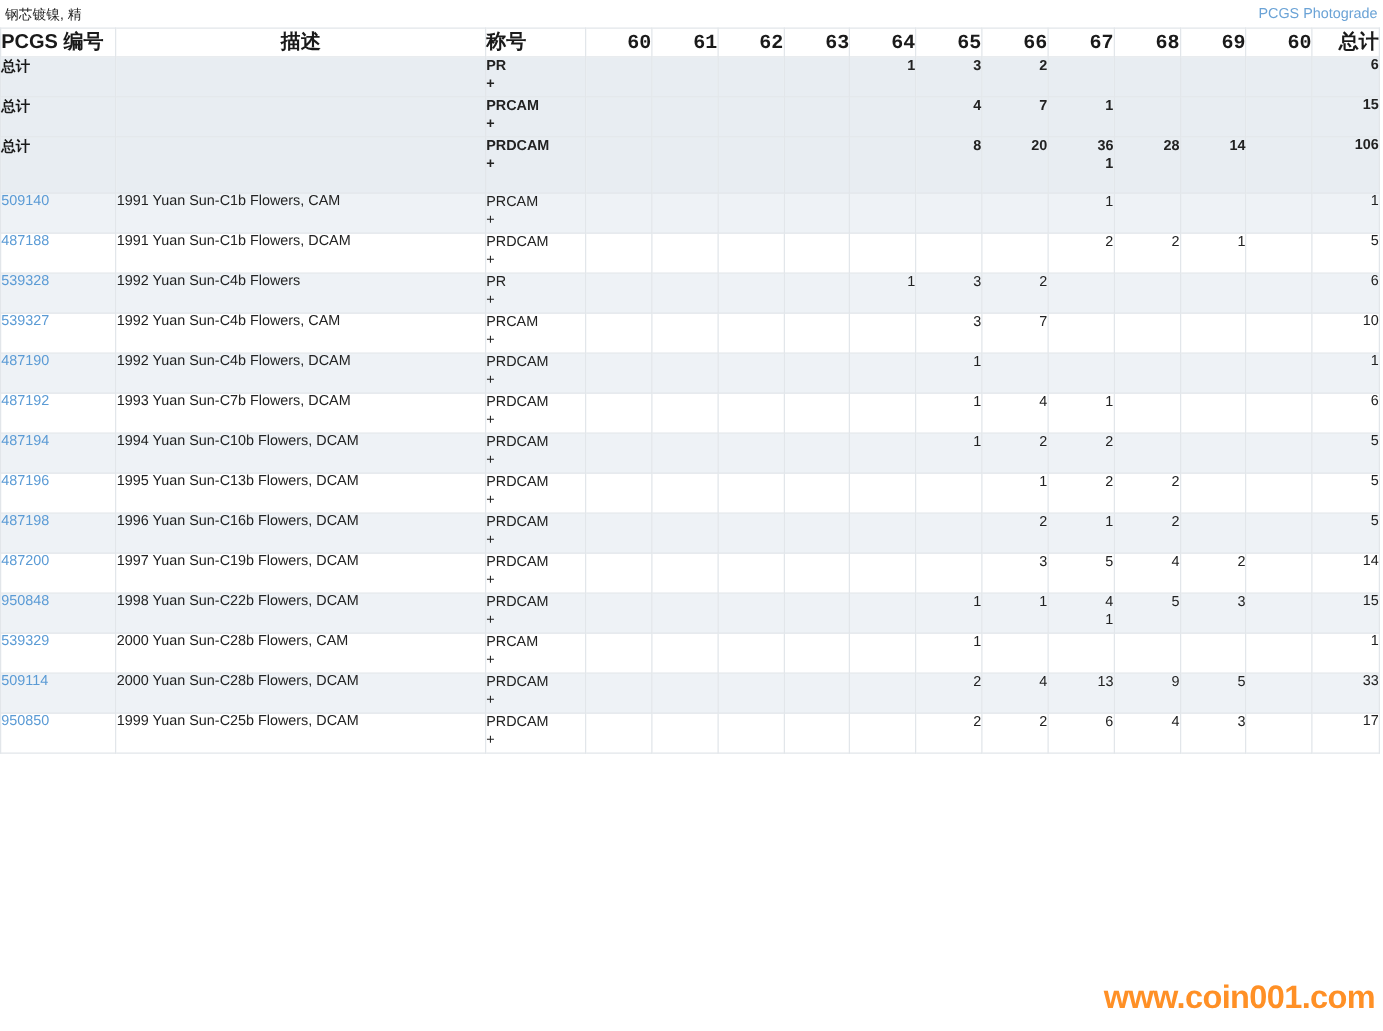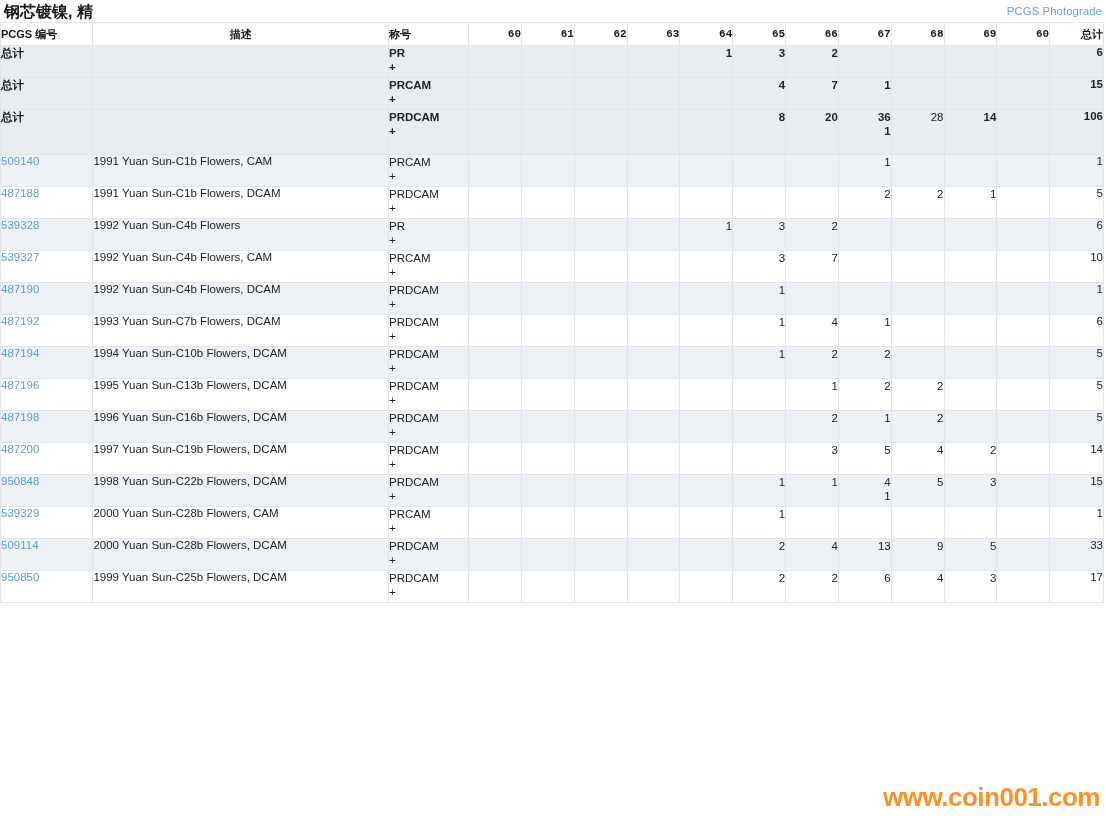--- a/index.html
+++ b/index.html
@@ -15,22 +15,22 @@
     background: #ffffff;
     overflow: hidden;
   }
   .top-bar {
     position: relative;
     height: 22px;
     padding: 2px 4px 0 4px;
     box-sizing: border-box;
   }
   .page-title {
-    font-size: 16px;
-    font-weight: bold;
+    font-size: 11px;
+    font-weight: normal;
     color: #1a1a1a;
     display: inline-block;
   }
   .photograde-link {
     position: absolute;
     right: 4px;
     top: 5px;
     font-size: 11.5px;
     color: #6ba3d6;
     text-decoration: none;
@@ -43,21 +43,21 @@
     color: #222;
   }
   table.grade-table th,
   table.grade-table td {
     border: 1px solid #e2e6ea;
     padding: 0;
     vertical-align: top;
   }
   thead th {
     background: #ffffff;
-    font-size: 11px;
+    font-size: 16px;
     font-weight: bold;
     color: #1a1a1a;
     height: 22px;
     line-height: 22px;
     padding: 0 6px;
     border-top: 1px solid #d9dee3;
     border-bottom: 2px solid #c9d1d8;
     white-space: nowrap;
   }
   th.c-id { text-align: left; width: 90px; }
@@ -246,21 +246,21 @@
           <td class="cell num-cell bold" style="font-weight: bold;">
             <span class="stack">8</span>
           </td>
           <td class="cell num-cell bold" style="font-weight: bold;">
             <span class="stack">20</span>
           </td>
           <td class="cell num-cell bold" style="font-weight: bold;">
             <span class="stack">36</span>
             <span class="stack">1</span>
           </td>
-          <td class="cell num-cell bold" style="font-weight: normal;">
+          <td class="cell num-cell bold" style="font-weight: bold;">
             <span class="stack">28</span>
           </td>
           <td class="cell num-cell bold" style="font-weight: bold;">
             <span class="stack">14</span>
           </td>
           <td class="cell num-cell bold" style="font-weight: bold;">
             <span class="stack"></span>
           </td>
           <td class="cell total-cell bold">106</td>
         </tr>

